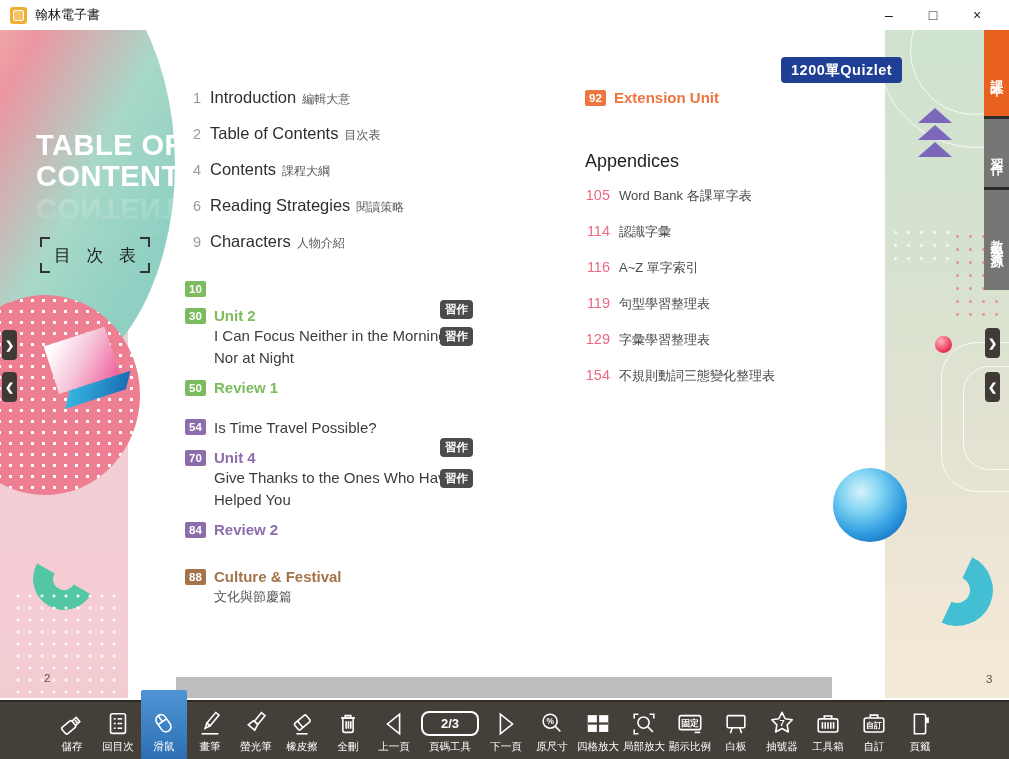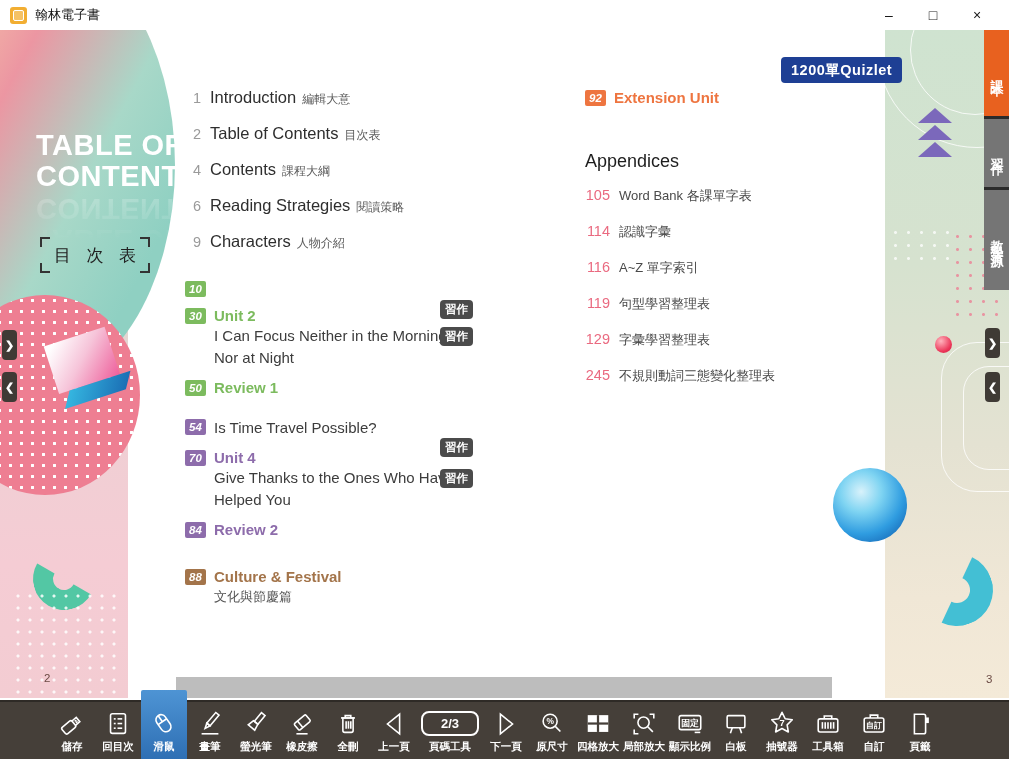--- a/index.html
+++ b/index.html
@@ -81,21 +81,21 @@
   #right-col { position:absolute; left:585px; top:88px; width:300px; z-index:5; }
   .f-row { display:flex; align-items:baseline; margin-bottom:15px; height:21px; }
   .f-num { width:16px; text-align:right; color:#9a9a9a; font-size:14.5px; flex:none; }
   .f-title { margin-left:9px; color:#2e2e2e; font-size:16.5px; font-weight:500; white-space:nowrap; }
   .f-note { margin-left:6px; color:#5c5c5c; font-size:12px; white-space:nowrap; }
   #unit-groups { margin-top:26px; }
   .u-group { margin-bottom:20px; }
   .u-group-culture { margin-top:28px; }
   .u-row { position:relative; display:flex; gap:8px; margin-bottom:9px; }
   .u-badge { min-width:21px; height:16px; margin-top:2px; border-radius:2px; color:#fff; font-size:11.5px; font-weight:700;
-    display:flex; align-items:center; justify-content:center; padding:6px 3px; flex:none;font-style:italic; }
+    display:flex; align-items:center; justify-content:center; padding:6px 3px; flex:none; }
   .u-title { font-size:15px; font-weight:700; line-height:19px; }
   .u-sub { width:258px; font-size:15px; color:#3c3c3c; line-height:22px; }
   .u-hw { position:absolute; left:255px; top:21px; background:#4b4b4b; color:#fff; font-size:11.5px; font-weight:700;
     padding:2px 5px; border-radius:4px; white-space:nowrap; }
   .ext-row { display:flex; gap:8px; margin-bottom:0; }
   #appendices-heading { margin-top:44px; margin-bottom:15px; font-size:18px; font-weight:500; color:#1e1e1e; }
   .a-row { display:flex; align-items:baseline; margin-bottom:21px; height:15px; }
   .a-num { width:25px; text-align:right; font-size:14.5px; font-weight:400; flex:none; }
   .a-title { margin-left:9px; font-size:13px; color:#4a4a4a; }
 
@@ -103,21 +103,21 @@
 
   
   #scrollbar { position:absolute; left:176px; top:677px; width:656px; height:21px; background:#bdbdbd; z-index:4; }
 
   
   #toolbar { position:absolute; left:0; bottom:0; width:1009px; height:59px; background:#453f39; border-top:2px solid #2e2a26;
     display:flex; padding-left:49px; z-index:10; }
   .tool { position:relative; width:46px; display:flex; flex-direction:column; align-items:center; justify-content:flex-end;
     padding-bottom:5px; gap:2px; cursor:pointer; }
   .tool svg { width:28px; height:28px; flex:none; }
-  .tool .lbl { font-size:10.5px; color:#fff; font-weight:700; white-space:nowrap; }
+  .tool .lbl { font-size:10.5px; color:#fff; font-weight:400; white-space:nowrap; }
   .tool-wide { width:66px;justify-content:flex-end; }
   .tool.active { background:linear-gradient(180deg,#4e94d4,#2e6fb4); margin-top:-12px; padding-top:1px; border-radius:2px 2px 0 0; }
   .pagebox { border:2px solid #fff; border-radius:8px; color:#fff; font-size:13px; font-weight:700; width:58px; height:25px;
     display:flex; align-items:center; justify-content:center; margin-bottom:2px; }
 </style>
 </head>
 <body>
 
 <div id="app">
 
@@ -302,21 +302,21 @@
         </div>
         <div class="a-row">
           <span class="a-num" style="color:#ea6a80">119</span>
           <span class="a-title">句型學習整理表</span>
         </div>
         <div class="a-row">
           <span class="a-num" style="color:#ea6a80">129</span>
           <span class="a-title">字彙學習整理表</span>
         </div>
         <div class="a-row">
-          <span class="a-num" style="color:#ea6a80">245</span>
+          <span class="a-num" style="color:#ea6a80">154</span>
           <span class="a-title">不規則動詞三態變化整理表</span>
         </div>
       </div>
   </div>
 
   <div class="pg-num" style="left:44px;top:672px;">2</div>
   <div class="pg-num" style="left:986px;top:673px;">3</div>
 
   <div id="scrollbar"></div>
 

